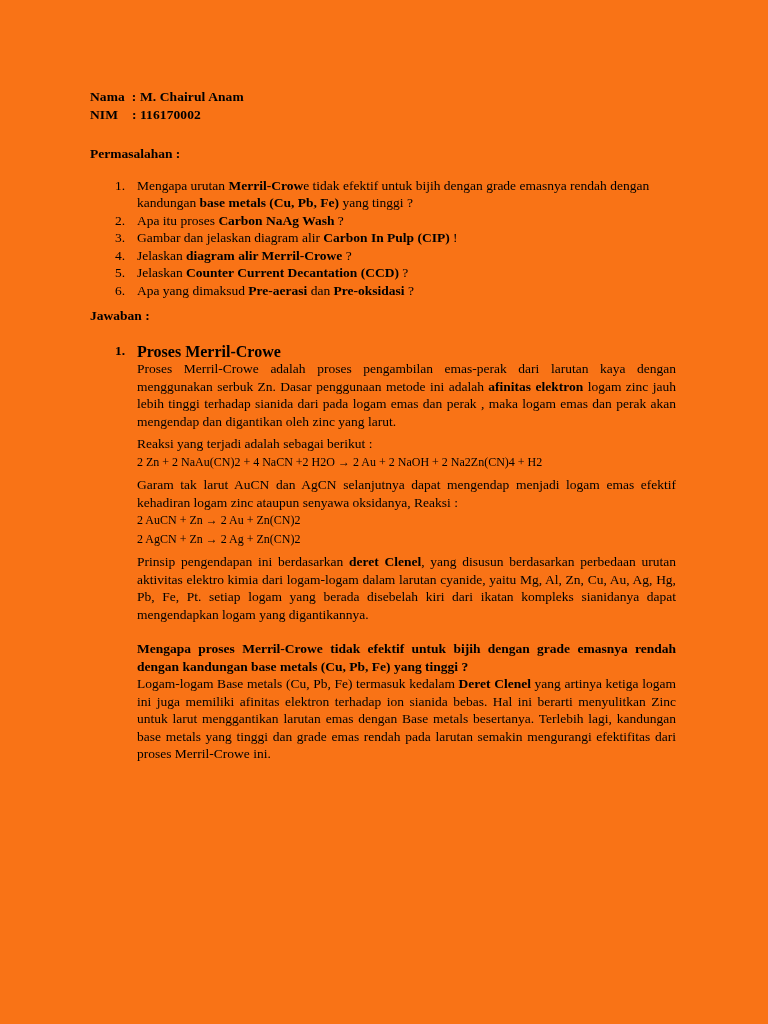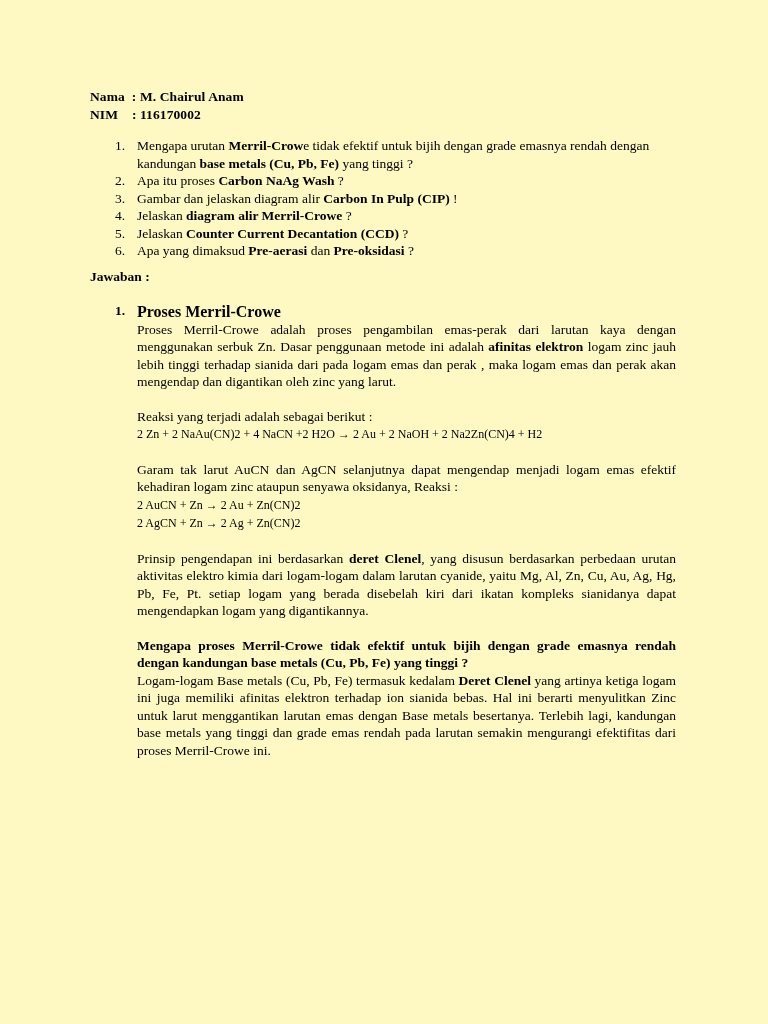--- a/index.html
+++ b/index.html
@@ -11,21 +11,21 @@
     width: 768px;
     height: 1024px;
     font-family: "Liberation Serif", "DejaVu Serif", serif;
     color: #000000;
     -webkit-font-smoothing: antialiased;
   }
   .page {
     position: relative;
     width: 768px;
     height: 1024px;
-    background: #fef9c3;
+    background: #f97316;
     box-sizing: border-box;
     padding: 88px 92px 0 90px;
   }
   .ident-block {
     font-size: 13.5px;
     font-weight: bold;
     line-height: 17.5px;
     letter-spacing: 0.1px;
   }
   .ident-row {
@@ -81,21 +81,21 @@
     line-height: 17.5px;
   }
   p.body {
     font-size: 13.5px;
     line-height: 17.5px;
     margin: 0;
     text-align: justify;
     text-justify: inter-word;
   }
   p.body.spaced {
-    margin-top: 17px;
+    margin-top: 5px;
   }
   .eq {
     font-size: 12px;
     line-height: 17.5px;
     white-space: pre-wrap;
   }
   .lead {
     font-size: 13.5px;
     line-height: 17.5px;
   }
@@ -111,20 +111,21 @@
 </head>
 <body>
 
 <div class="page">
 
   <div class="ident-block">
     <div class="ident-row"><span>Nama  : </span><span>M. Chairul Anam</span></div>
     <div class="ident-row"><span>NIM    : </span><span>116170002</span></div>
   </div>
 
+  <div class="section-head">Permasalahan :</div>
 
   <ol class="qlist" id="problem-list">
       <li><span class="num">1.</span><span><span>Mengapa urutan </span><b>Merril-Crow</b><span>e tidak efektif untuk bijih dengan grade emasnya rendah dengan kandungan </span><b>base metals (Cu, Pb, Fe)</b><span> yang tinggi ?</span></span></li>
       <li><span class="num">2.</span><span><span>Apa itu proses </span><b>Carbon NaAg Wash</b><span> ?</span></span></li>
       <li><span class="num">3.</span><span><span>Gambar dan jelaskan diagram alir </span><b>Carbon In Pulp (CIP)</b><span> !</span></span></li>
       <li><span class="num">4.</span><span><span>Jelaskan </span><b>diagram alir Merril-Crowe</b><span> ?</span></span></li>
       <li><span class="num">5.</span><span><span>Jelaskan </span><b>Counter Current Decantation (CCD)</b><span> ?</span></span></li>
       <li><span class="num">6.</span><span><span>Apa yang dimaksud </span><b>Pre-aerasi</b><span> dan </span><b>Pre-oksidasi</b><span> ?</span></span></li>
     </ol>
 

